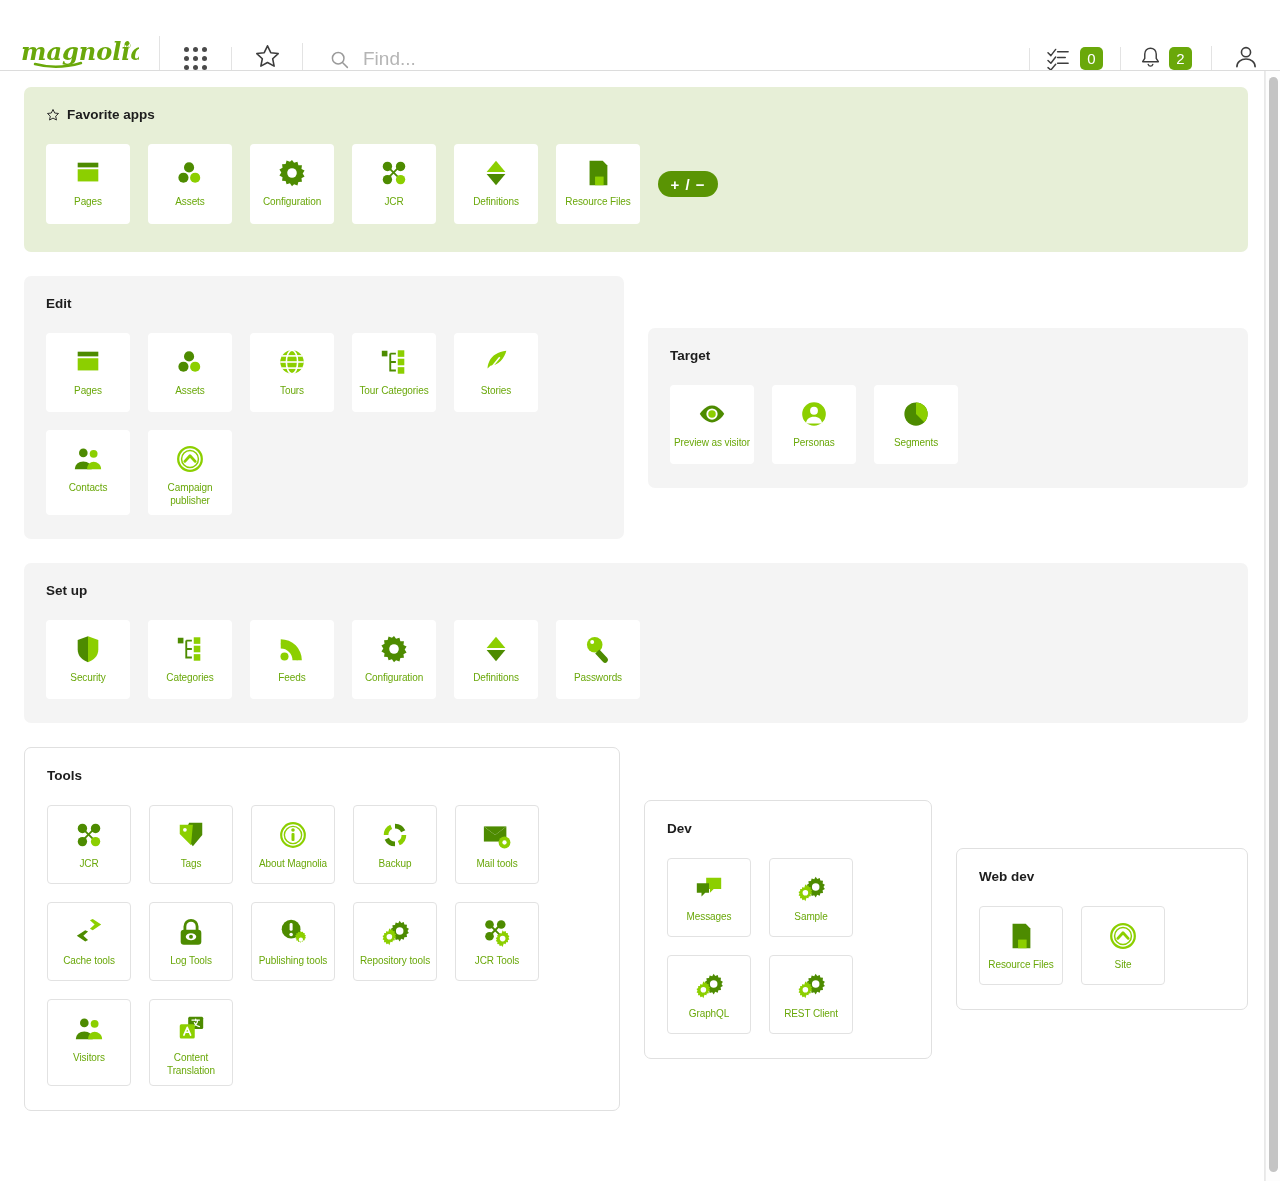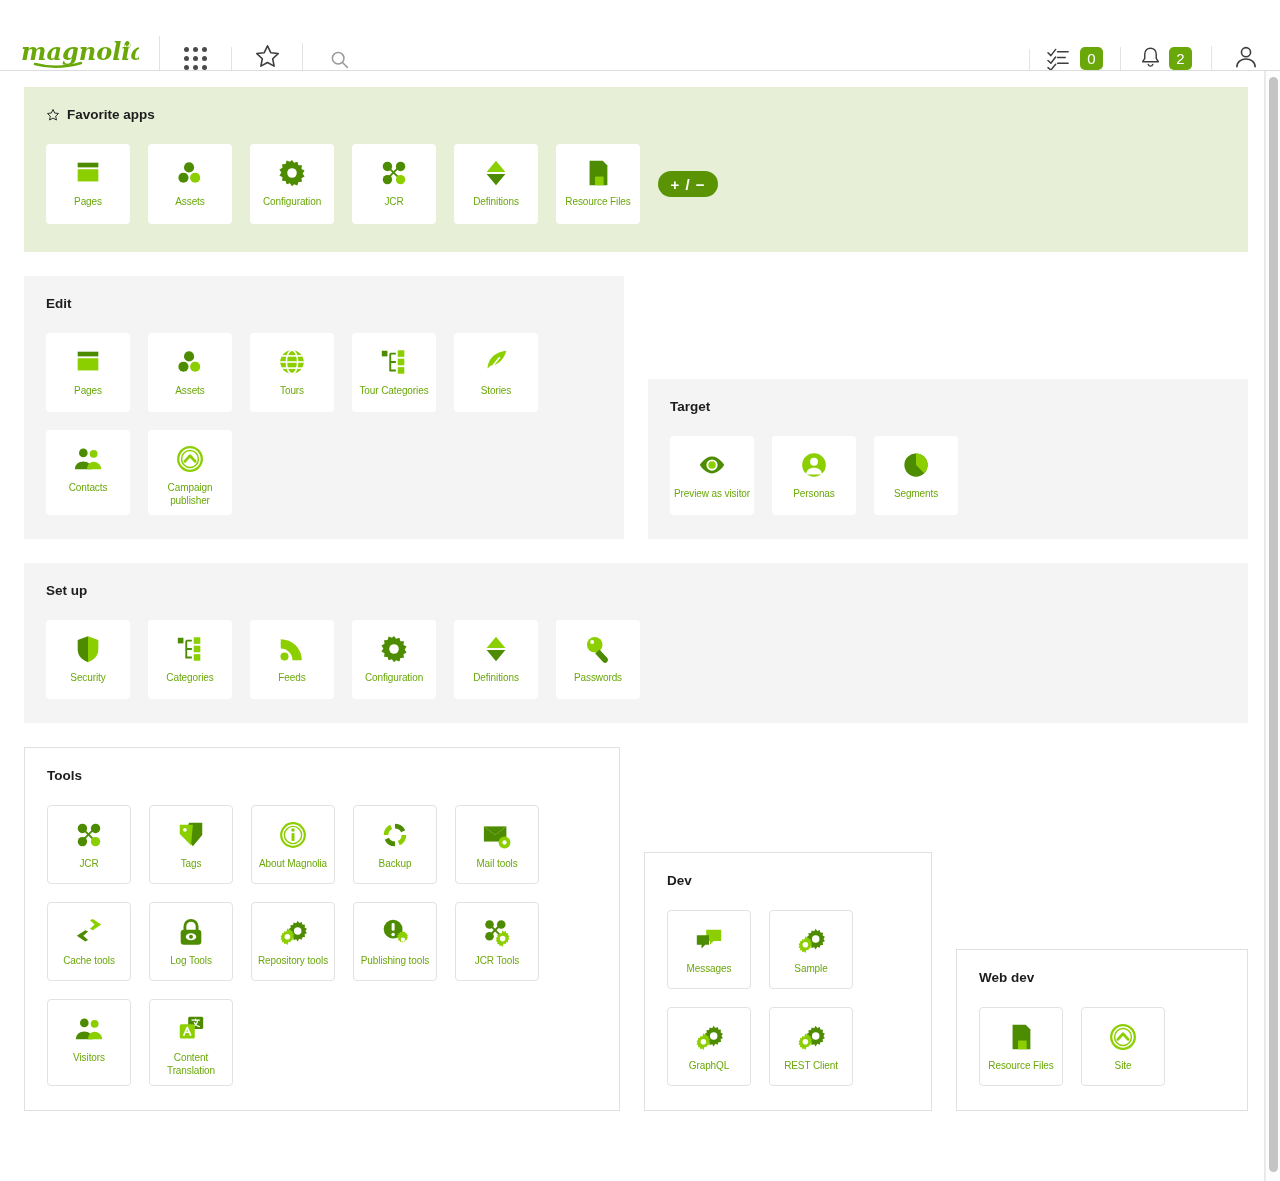--- a/index.html
+++ b/index.html
@@ -36,29 +36,29 @@
     justify-content: center; padding: 0 5px; font-weight: 400;
   }
   .dotgrid { display: grid; grid-template-columns: repeat(3, 5px); gap: 4px; }
   .dotgrid i { width: 5px; height: 5px; background: #4a4a4a; border-radius: 50%; display: block; }
 
   
   .body-wrap { flex: 1; position: relative; overflow: hidden; background: #fff; }
   .content { padding: 16px 24px 0 24px; width: 1272px; }
 
   
-  .panel { border-radius: 0; padding: 20px 26px 24px 22px; }
+  .panel { border-radius: 7px; padding: 20px 26px 24px 22px; }
   .panel-fav { background: #e7efd7; margin-bottom: 24px; padding-bottom: 28px; }
   .panel-grey { background: #f4f4f4; }
   .panel-white { background: #fff; border: 1px solid #e0e0e0; }
   .panel-title {
     font-size: 13.5px; font-weight: 700; color: #1d1d1d; margin-bottom: 22px;
     display: flex; align-items: center; gap: 7px;
   }
-  .row { display: flex; gap: 24px; margin-bottom: 24px; align-items: flex-end; }
+  .row { display: flex; gap: 24px; margin-bottom: 24px; align-items: center; }
   .col-edit { flex: 0 0 600px; }
   .col-target { flex: 1; }
   .col-tools { flex: 0 0 596px; }
   .col-dev { flex: 0 0 288px; }
   .col-webdev { flex: 1; }
 
   
   .tiles { display: flex; flex-wrap: wrap; gap: 18px; align-content: flex-start; }
   .tile {
     width: 84px; min-height: 79px; background: #fff; border-radius: 4px;
@@ -118,20 +118,21 @@
       <svg width="27" height="27" viewBox="0 0 24 24">
         <path d="M12 2.5l2.9 6.1 6.6.8-4.9 4.6 1.3 6.6L12 17.3 6.1 20.6l1.3-6.6L2.5 9.4l6.6-.8z" fill="none" stroke="#3d3d3d" stroke-width="1.4" stroke-linejoin="round"></path>
       </svg>
     </div>
 
     <div class="hd-search">
       <svg width="21" height="21" viewBox="0 0 24 24">
         <circle cx="10.5" cy="10.5" r="6.6" fill="none" stroke="#9a9a9a" stroke-width="1.7"></circle>
         <line x1="15.4" y1="15.4" x2="21" y2="21" stroke="#9a9a9a" stroke-width="1.7" stroke-linecap="round"></line>
       </svg>
+      <input type="text" value="" placeholder="Find..." style="">
     </div>
 
     <div class="hd-cell hd-tasks">
       <svg width="25" height="23" viewBox="0 0 26 24">
         <polyline points="1,6 4,9 9,2.5" fill="none" stroke="#3d3d3d" stroke-width="1.5" stroke-linecap="round" stroke-linejoin="round"></polyline>
         <polyline points="1,14 4,17 9,10.5" fill="none" stroke="#3d3d3d" stroke-width="1.5" stroke-linecap="round" stroke-linejoin="round"></polyline>
         <polyline points="1,21.5 4,24 9,18" fill="none" stroke="#3d3d3d" stroke-width="1.5" stroke-linecap="round" stroke-linejoin="round"></polyline>
         <line x1="11" y1="5" x2="22" y2="5" stroke="#3d3d3d" stroke-width="1.5" stroke-linecap="round"></line>
         <line x1="11" y1="11" x2="19" y2="11" stroke="#3d3d3d" stroke-width="1.5" stroke-linecap="round"></line>
         <line x1="11" y1="17" x2="22" y2="17" stroke="#3d3d3d" stroke-width="1.5" stroke-linecap="round"></line>
@@ -496,43 +497,43 @@
                     <rect x="5" y="13.5" width="22" height="16" rx="3.4" fill="#4d8b00"></rect>
                     <ellipse cx="16" cy="21" rx="5.6" ry="3.8" fill="#fff"></ellipse>
                     <circle cx="16" cy="21" r="2.1" fill="#4d8b00"></circle>
                   </svg>
                 </span>
       <span class="tile-lbl">Log Tools</span>
     </div>
               <div class="tile bordered">
       <span class="tile-ico">
                   <svg viewBox="0 0 32 32" width="30" height="30">
-                    <g fill="#4d8b00">
-                      <path d="M21 4l1.6 2.3 2.7-.9.7 2.7 2.8.2-.4 2.8 2.4 1.4-1.5 2.3 1.5 2.3-2.4 1.4.4 2.8-2.8.2-.7 2.7-2.7-.9L21 26l-1.6-2.3-2.7.9-.7-2.7-2.8-.2.4-2.8-2.4-1.4 1.5-2.3-1.5-2.3 2.4-1.4-.4-2.8 2.8-.2.7-2.7 2.7.9z"></path>
-                    </g>
-                    <circle cx="21" cy="15" r="4" fill="#fff"></circle>
-                    <g fill="#8ccf00">
-                      <path d="M10 12l1.2 1.7 2-.7.5 2 2.1.2-.3 2.1 1.8 1-1.1 1.7 1.1 1.7-1.8 1 .3 2.1-2.1.2-.5 2-2-.7L10 30l-1.2-1.7-2 .7-.5-2-2.1-.2.3-2.1-1.8-1 1.1-1.7-1.1-1.7 1.8-1-.3-2.1 2.1-.2.5-2 2 .7z"></path>
-                    </g>
-                    <circle cx="10" cy="21" r="3" fill="#fff"></circle>
-                  </svg>
-                </span>
-      <span class="tile-lbl">Repository tools</span>
-    </div>
-              <div class="tile bordered">
-      <span class="tile-ico">
-                  <svg viewBox="0 0 32 32" width="30" height="30">
                     <circle cx="14" cy="13" r="10" fill="#4d8b00"></circle>
                     <rect x="12.4" y="6.5" width="3.2" height="8.2" rx="1.5" fill="#fff"></rect>
                     <circle cx="14" cy="18.6" r="1.9" fill="#fff"></circle>
                     <path fill="#8ccf00" d="M24 17l1.3 1.8 2.1-.7.6 2.1 2.2.1-.3 2.2 1.9 1.1-1.2 1.8 1.2 1.8-1.9 1.1.3 2.2-2.2.1-.6 2.1-2.1-.7L24 34l-1.3-1.8-2.1.7-.6-2.1-2.2-.1.3-2.2-1.9-1.1 1.2-1.8-1.2-1.8 1.9-1.1-.3-2.2 2.2-.1.6-2.1 2.1.7z" transform="scale(0.74) translate(8.5 3)"></path>
                     <circle cx="24.4" cy="24.2" r="2.3" fill="#fff"></circle>
                   </svg>
                 </span>
       <span class="tile-lbl">Publishing tools</span>
+    </div>
+              <div class="tile bordered">
+      <span class="tile-ico">
+                  <svg viewBox="0 0 32 32" width="30" height="30">
+                    <g fill="#4d8b00">
+                      <path d="M21 4l1.6 2.3 2.7-.9.7 2.7 2.8.2-.4 2.8 2.4 1.4-1.5 2.3 1.5 2.3-2.4 1.4.4 2.8-2.8.2-.7 2.7-2.7-.9L21 26l-1.6-2.3-2.7.9-.7-2.7-2.8-.2.4-2.8-2.4-1.4 1.5-2.3-1.5-2.3 2.4-1.4-.4-2.8 2.8-.2.7-2.7 2.7.9z"></path>
+                    </g>
+                    <circle cx="21" cy="15" r="4" fill="#fff"></circle>
+                    <g fill="#8ccf00">
+                      <path d="M10 12l1.2 1.7 2-.7.5 2 2.1.2-.3 2.1 1.8 1-1.1 1.7 1.1 1.7-1.8 1 .3 2.1-2.1.2-.5 2-2-.7L10 30l-1.2-1.7-2 .7-.5-2-2.1-.2.3-2.1-1.8-1 1.1-1.7-1.1-1.7 1.8-1-.3-2.1 2.1-.2.5-2 2 .7z"></path>
+                    </g>
+                    <circle cx="10" cy="21" r="3" fill="#fff"></circle>
+                  </svg>
+                </span>
+      <span class="tile-lbl">Repository tools</span>
     </div>
               <div class="tile bordered">
       <span class="tile-ico">
                   <svg viewBox="0 0 32 32" width="30" height="30">
                     <line x1="8" y1="8" x2="19" y2="19" stroke="#4d8b00" stroke-width="2"></line>
                     <line x1="20" y1="8" x2="8" y2="20" stroke="#4d8b00" stroke-width="2"></line>
                     <circle cx="8" cy="8" r="4.6" fill="#4d8b00"></circle>
                     <circle cx="20.5" cy="8" r="4.6" fill="#4d8b00"></circle>
                     <circle cx="8" cy="20.5" r="4.6" fill="#4d8b00"></circle>
                     <g fill="#8ccf00">

